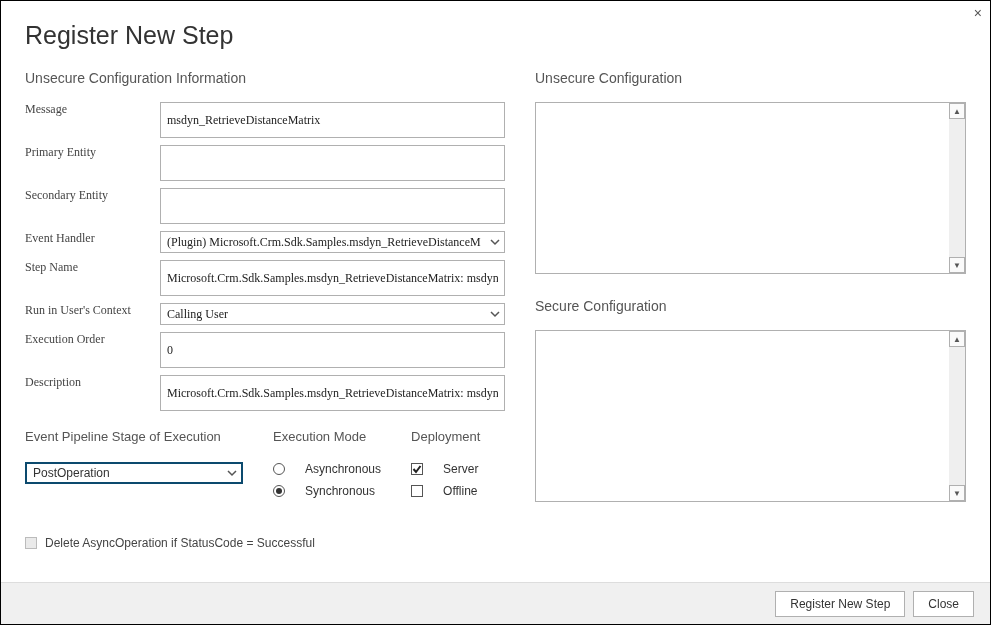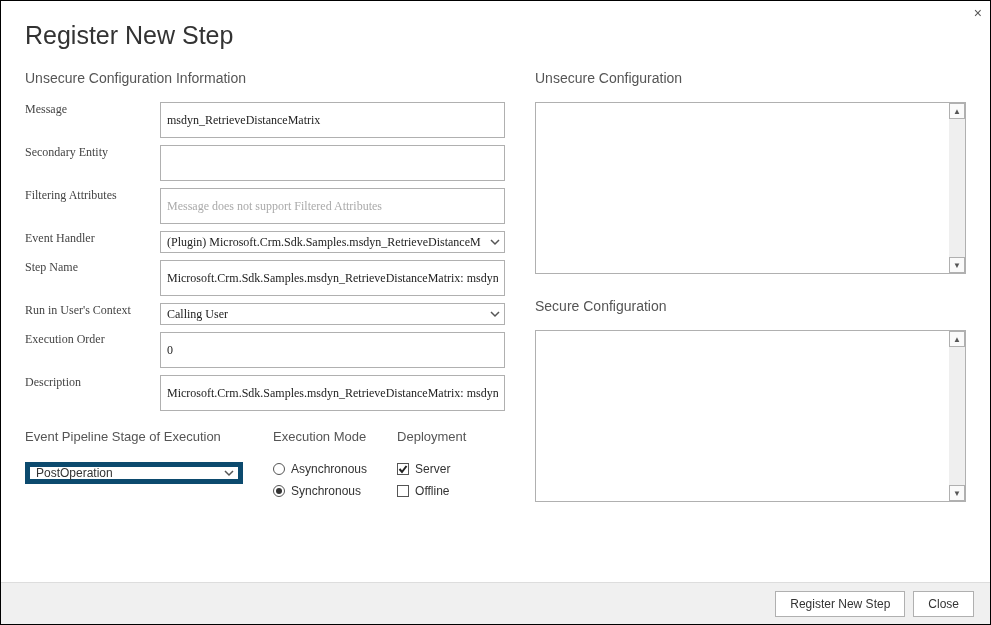--- a/index.html
+++ b/index.html
@@ -92,33 +92,33 @@
   }
   .sub-col .sub-heading {
     font-size: 13px;
     color: #555;
     margin-bottom: 18px;
     font-weight: 400;
   }
   .pipeline-select {
     width: 218px;
     height: 22px;
-    border: 5px solid #0c4a6e;
+    border: 2px solid #0c4a6e;
     background: #fff;
     display: flex;
     align-items: center;
     justify-content: space-between;
     padding: 0 4px 0 6px;
     font-size: 12px;
     cursor: pointer;
   }
   .radio-row, .check-row {
     display: flex;
     align-items: center;
-    gap: 6px;
+    gap: 20px;
     margin-bottom: 8px;
     font-size: 12px;
     color: #333;
   }
   .radio {
     width: 12px; height: 12px;
     border: 1px solid #555;
     border-radius: 50%;
     display: inline-flex;
     align-items: center;
@@ -211,30 +211,30 @@
   <div class="columns">
 
     <div class="left">
       <div class="section-heading">Unsecure Configuration Information</div>
 
       <div class="form-row">
         <div class="form-label">Message</div>
         <input class="form-input" value="msdyn_RetrieveDistanceMatrix" style="">
       </div>
 
+      <div class="form-row">
+        <div class="form-label">Primary Entity</div>
+        <input class="form-input" value="" style="">
+      </div>
 
       <div class="form-row">
         <div class="form-label">Secondary Entity</div>
         <input class="form-input" value="" style="">
       </div>
 
-      <div class="form-row">
-        <div class="form-label">Filtering Attributes</div>
-        <input class="form-input" disabled="" placeholder="Message does not support Filtered Attributes" style="">
-      </div>
 
       <div class="form-row">
         <div class="form-label">Event Handler</div>
         <div class="form-select">
           <span class="sel-text">(Plugin) Microsoft.Crm.Sdk.Samples.msdyn_RetrieveDistanceM</span>
           <span class="chev">
               <svg viewBox="0 0 10 10">
                 <polyline points="1,3 5,7 9,3"></polyline>
               </svg>
             </span>
@@ -303,20 +303,24 @@
               </span>
             <span>Server</span>
           </div>
           <div class="check-row">
             <span class="checkbox"></span>
             <span>Offline</span>
           </div>
         </div>
       </div>
 
+      <div class="delete-row">
+        <span class="checkbox disabled"></span>
+        <span>Delete AsyncOperation if StatusCode = Successful</span>
+      </div>
     </div>
 
     <div class="right">
       <div class="section-heading">Unsecure  Configuration</div>
       <div class="config-box">
         <div class="scrollbar">
           <div class="scroll-btn">▲</div>
           <div class="scroll-btn">▼</div>
         </div>
       </div>

